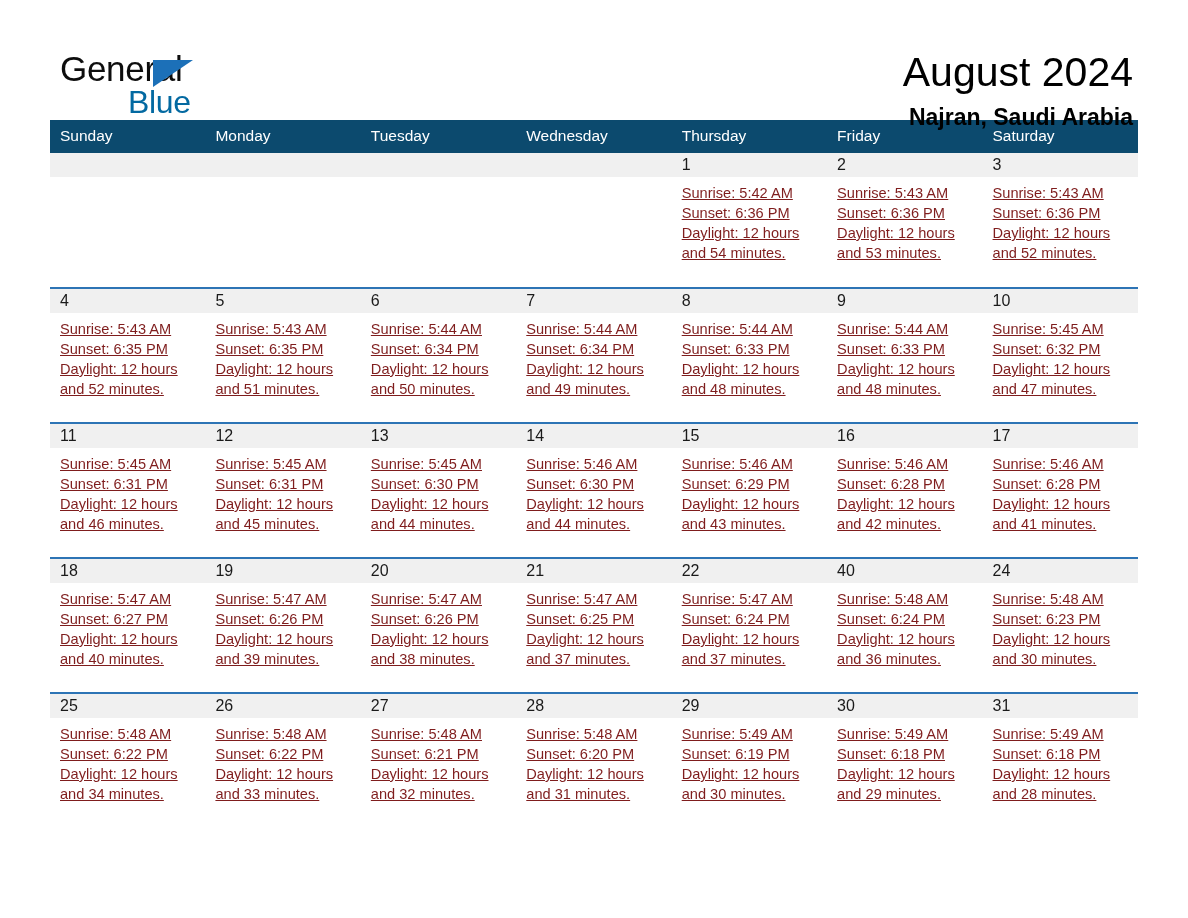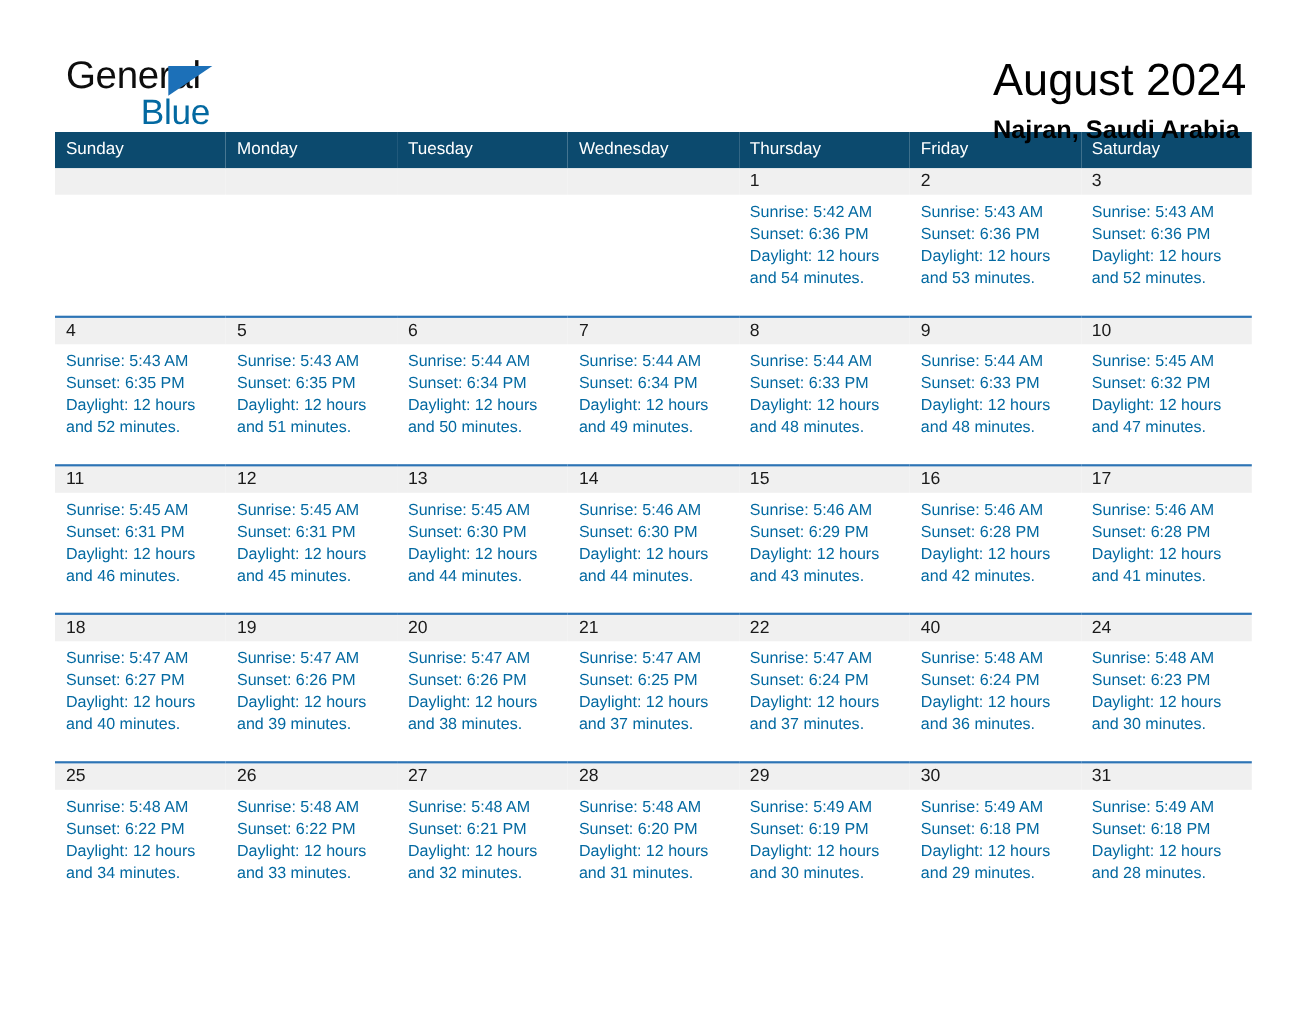--- a/index.html
+++ b/index.html
@@ -60,21 +60,21 @@
     position: absolute;
     left: 78px;
     top: 35px;
     font-size: 32px;
     line-height: 38px;
     color: #0369a1;
     letter-spacing: -0.3px;
     font-weight: 400;
   }
   .titlewrap {
-    text-align: left;
+    text-align: right;
     padding-right: 5px;
   }
   .month-title {
     font-size: 41px;
     line-height: 48px;
     font-weight: 400;
     color: #000;
     white-space: nowrap;
   }
   .location {
@@ -128,21 +128,22 @@
     padding: 1px 0 1px 10px;
     height: 24px;
     box-sizing: border-box;
     color: #1a1a1a;
   }
   .cell.empty .daynum { color: transparent; }
   .info {
     padding: 6px 10px 0 10px;
     font-size: 14.6px;
     line-height: 20px;
-    color: #0369a1;
+    color: #7f1d1d;
+    text-decoration: underline;
   }
   .info div { white-space: nowrap; }
 </style>
 </head>
 <body>
 
 <div class="page">
 
   <div class="topbar">
     <div class="brand">

